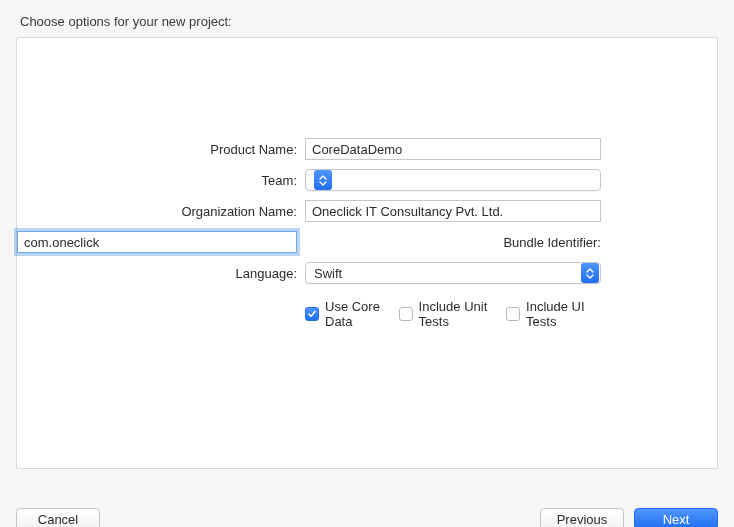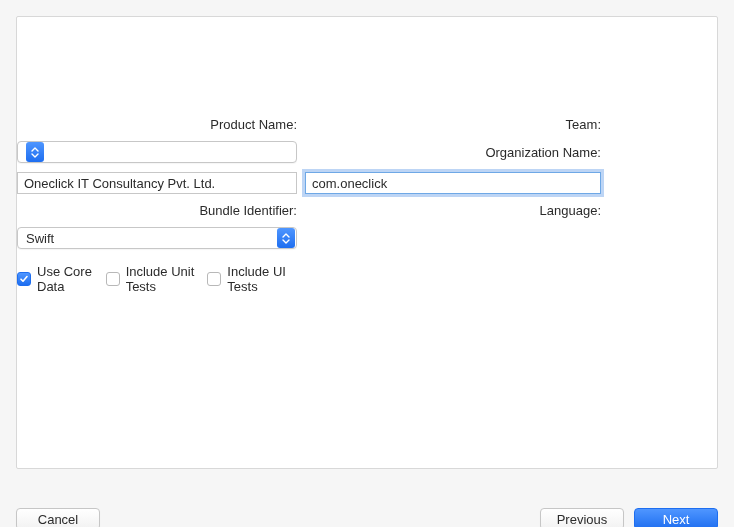--- a/index.html
+++ b/index.html
@@ -154,25 +154,27 @@
       background: linear-gradient(#4f96ff,#1e6ef0);
       border-color: #1e6ef0;
       color: #fff;
     }
     .right-buttons { display: flex; gap: 10px; padding-left: 40px; }
   </style>
 </head>
 <body>
 
 <div class="sheet">
+  <div class="header-label">Choose options for your new project:</div>
 
   <div class="panel">
     <div class="form">
 
       <div class="lbl">Product Name:</div>
+      <input class="txt" type="text" value="CoreDataDemo" style="">
 
       <div class="lbl">Team:</div>
       <div class="popup">
         <span class="popup-arrows">
           <svg width="8" height="5" viewBox="0 0 8 5">
               <path d="M1 4 L4 1 L7 4" stroke="#fff" stroke-width="1.4" fill="none" stroke-linecap="round" stroke-linejoin="round"></path>
             </svg>
           <svg width="8" height="5" viewBox="0 0 8 5">
               <path d="M1 1 L4 4 L7 1" stroke="#fff" stroke-width="1.4" fill="none" stroke-linecap="round" stroke-linejoin="round"></path>
             </svg>

